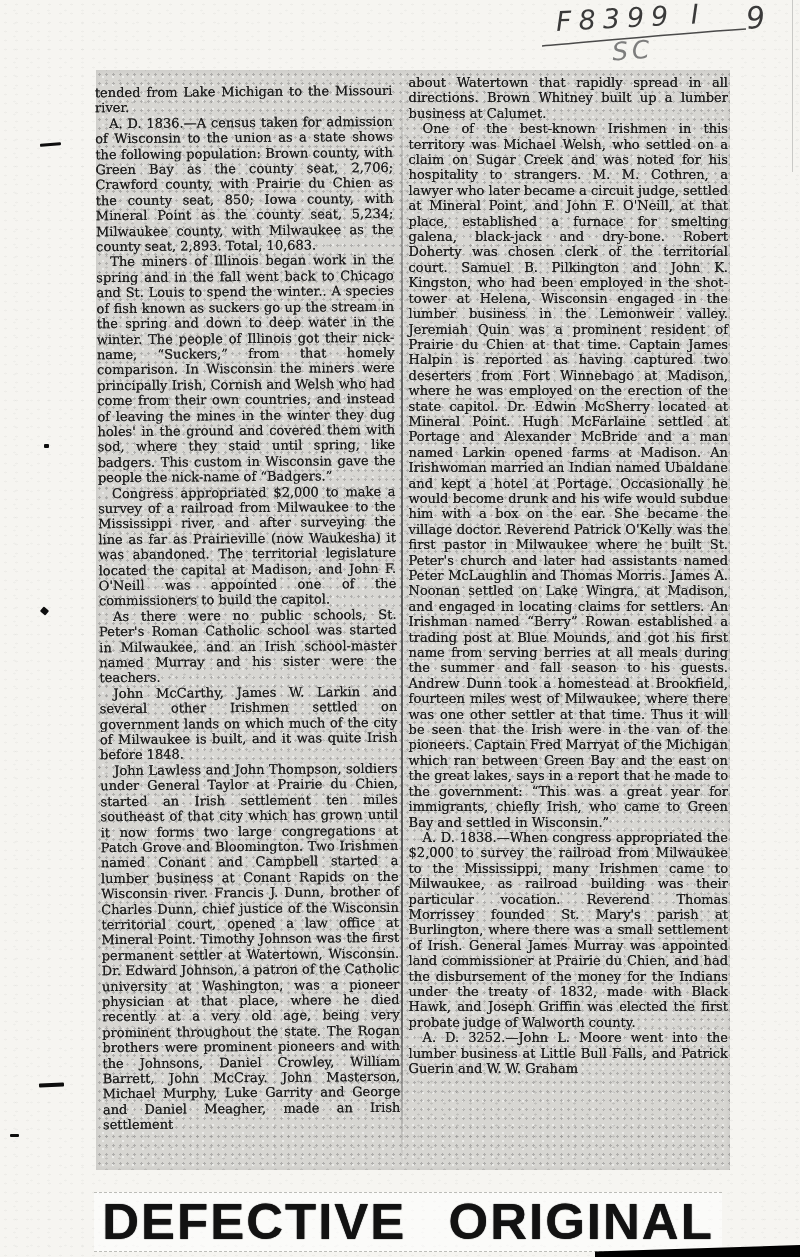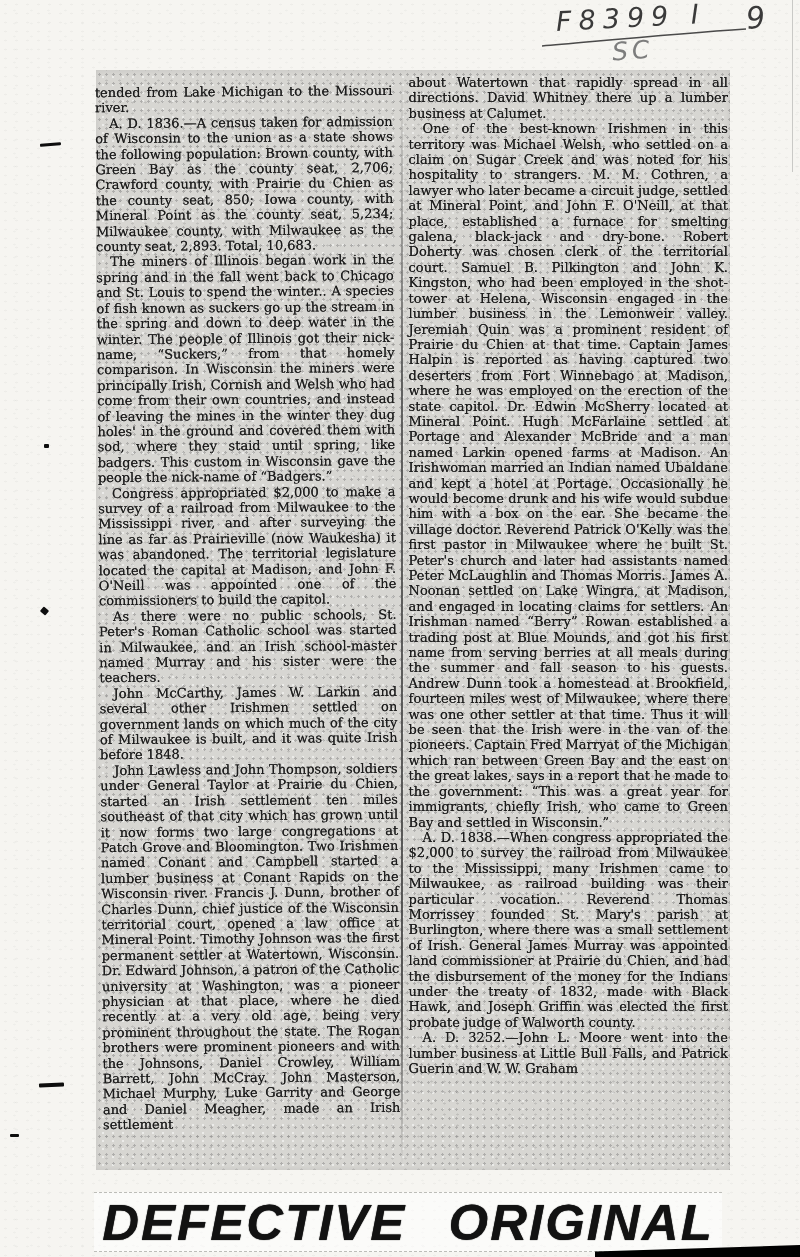--- a/index.html
+++ b/index.html
@@ -56,23 +56,22 @@
   .mark-3{left:41px;top:608px;width:7px;height:6px;transform:rotate(40deg);}
   .mark-4{left:39px;top:1083px;width:25px;height:4px;transform:rotate(-2deg);}
   .mark-5{left:10px;top:1134px;width:9px;height:3px;}
 
   .edge-line{position:absolute;left:792px;top:0;width:1px;height:172px;background:#c9c9c6;}
 
   
   .stamp-box{
     position:absolute;left:94px;top:1192px;width:628px;height:58px;
     border-top:1px dashed #bdbdb8;border-bottom:1px dashed #bdbdb8;
-    display:flex;align-items:flex-start;justify-content:center;
+    display:flex;align-items:flex-end;justify-content:center;
     background:rgba(255,255,255,.55);
-    font-style:italic;
   }
   .stamp-text{
     font-family:"Liberation Sans", sans-serif;font-weight:bold;
     font-size:51px;letter-spacing:2px;word-spacing:26px;color:#121212;
     transform:scaleY(.98);white-space:nowrap;
     text-shadow:0 0 1px #000;
   }
   .corner-bar{
     position:absolute;right:0;bottom:0;width:205px;height:12px;background:#000;
     clip-path:polygon(0 55%,100% 0,100% 100%,0 100%);
@@ -100,21 +99,21 @@
       <p class="continued">tended from Lake Michigan to the Missouri river.</p>
       <p>A. D. 1836.—A census taken for admission of Wisconsin to the union as a state shows the following population: Brown county, with Green Bay as the county seat, 2,706; Crawford county, with Prairie du Chien as the county seat, 850; Iowa county, with Mineral Point as the county seat, 5,234; Milwaukee county, with Milwaukee as the county seat, 2,893. Total, 10,683.</p>
       <p>The miners of Illinois began work in the spring and in the fall went back to Chicago and St. Louis to spend the winter.. A species of fish known as suckers go up the stream in the spring and down to deep water in the winter. The people of Illinois got their nick-name, “Suckers,” from that homely comparison. In Wisconsin the miners were principally Irish, Cornish and Welsh who had come from their own countries, and instead of leaving the mines in the winter they dug holes' in the ground and covered them with sod, where they staid until spring, like badgers. This custom in Wisconsin gave the people the nick-name of “Badgers.”</p>
       <p>Congress appropriated $2,000 to make a survey of a railroad from Milwaukee to the Mississippi river, and after surveying the line as far as Prairieville (now Waukesha) it was abandoned. The territorial legislature located the capital at Madison, and John F. O'Neill was appointed one of the commissioners to build the capitol.</p>
       <p>As there were no public schools, St. Peter's Roman Catholic school was started in Milwaukee, and an Irish school-master named Murray and his sister were the teachers.</p>
       <p>John McCarthy, James W. Larkin and several other Irishmen settled on government lands on which much of the city of Milwaukee is built, and it was quite Irish before 1848.</p>
       <p>John Lawless and John Thompson, soldiers under General Taylor at Prairie du Chien, started an Irish settlement ten miles southeast of that city which has grown until it now forms two large congregations at Patch Grove and Bloomington. Two Irishmen named Conant and Campbell started a lumber business at Conant Rapids on the Wisconsin river. Francis J. Dunn, brother of Charles Dunn, chief justice of the Wisconsin territorial court, opened a law office at Mineral Point. Timothy Johnson was the first permanent settler at Watertown, Wisconsin. Dr. Edward Johnson, a patron of the Catholic university at Washington, was a pioneer physician at that place, where he died recently at a very old age, being very prominent throughout the state. The Rogan brothers were prominent pioneers and with the Johnsons, Daniel Crowley, William Barrett, John McCray. John Masterson, Michael Murphy, Luke Garrity and George and Daniel Meagher, made an Irish settlement</p>
     </div>
   <div class="col-divider"></div>
   <div class="column col-right">
-      <p class="continued">about Watertown that rapidly spread in all directions. David Whitney there up a lumber business at Calumet.</p>
+      <p class="continued">about Watertown that rapidly spread in all directions. Brown Whitney built up a lumber business at Calumet.</p>
       <p>One of the best-known Irishmen in this territory was Michael Welsh, who settled on a claim on Sugar Creek and was noted for his hospitality to strangers. M. M. Cothren, a lawyer who later became a circuit judge, settled at Mineral Point, and John F. O'Neill, at that place, established a furnace for smelting galena, black-jack and dry-bone. Robert Doherty was chosen clerk of the territorial court. Samuel B. Pilkington and John K. Kingston, who had been employed in the shot-tower at Helena, Wisconsin engaged in the lumber business in the Lemonweir valley. Jeremiah Quin was a prominent resident of Prairie du Chien at that time. Captain James Halpin is reported as having captured two deserters from Fort Winnebago at Madison, where he was employed on the erection of the state capitol. Dr. Edwin McSherry located at Mineral Point. Hugh McFarlaine settled at Portage and Alexander McBride and a man named Larkin opened farms at Madison. An Irishwoman married an Indian named Ubaldane and kept a hotel at Portage. Occasionally he would become drunk and his wife would subdue him with a box on the ear. She became the village doctor. Reverend Patrick O'Kelly was the first pastor in Milwaukee where he built St. Peter's church and later had assistants named Peter McLaughlin and Thomas Morris. James A. Noonan settled on Lake Wingra, at Madison, and engaged in locating claims for settlers. An Irishman named “Berry” Rowan established a trading post at Blue Mounds, and got his first name from serving berries at all meals during the summer and fall season to his guests. Andrew Dunn took a homestead at Brookfield, fourteen miles west of Milwaukee, where there was one other settler at that time. Thus it will be seen that the Irish were in the van of the pioneers. Captain Fred Marryat of the Michigan which ran between Green Bay and the east on the great lakes, says in a report that he made to the government: “This was a great year for immigrants, chiefly Irish, who came to Green Bay and settled in Wisconsin.”</p>
       <p>A. D. 1838.—When congress appropriated the $2,000 to survey the railroad from Milwaukee to the Mississippi, many Irishmen came to Milwaukee, as railroad building was their particular vocation. Reverend Thomas Morrissey founded St. Mary's parish at Burlington, where there was a small settlement of Irish. General James Murray was appointed land commissioner at Prairie du Chien, and had the disbursement of the money for the Indians under the treaty of 1832, made with Black Hawk, and Joseph Griffin was elected the first probate judge of Walworth county.</p>
       <p>A. D. 3252.—John L. Moore went into the lumber business at Little Bull Falls, and Patrick Guerin and W. W. Graham</p>
     </div>
 </div>
 
 <div class="stamp-box">
   <span class="stamp-text">DEFECTIVE ORIGINAL</span>
 </div>
 <div class="corner-bar"></div>

